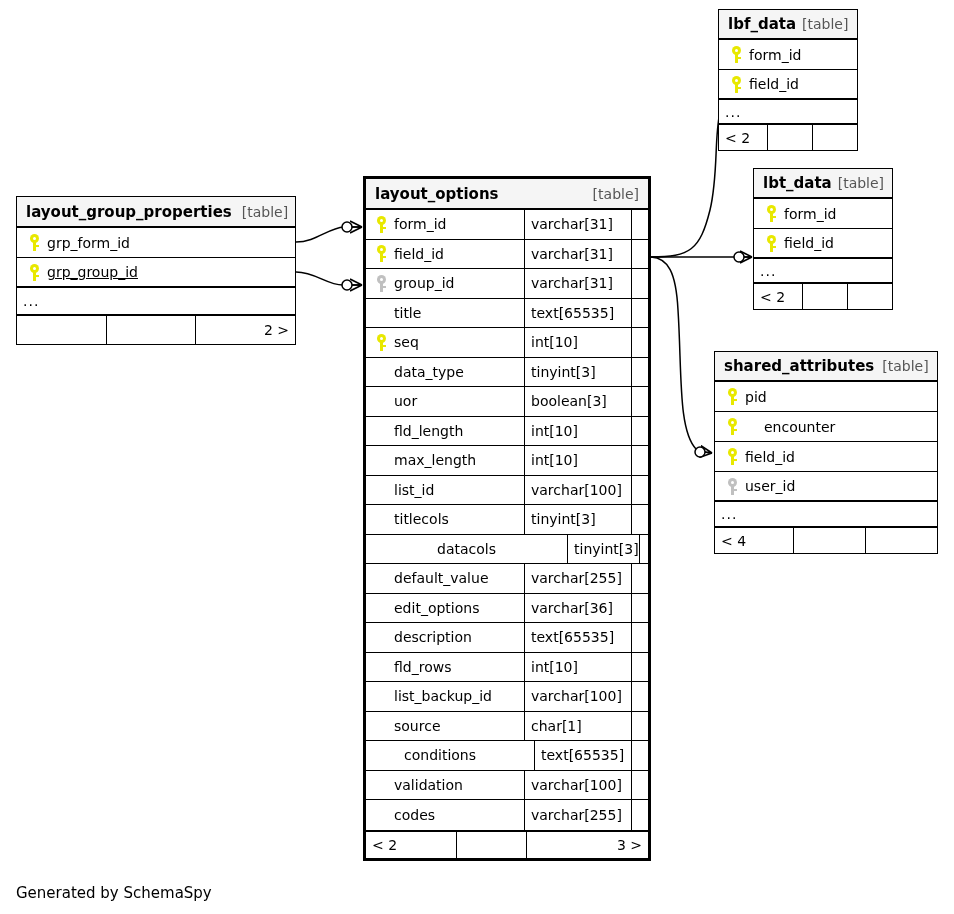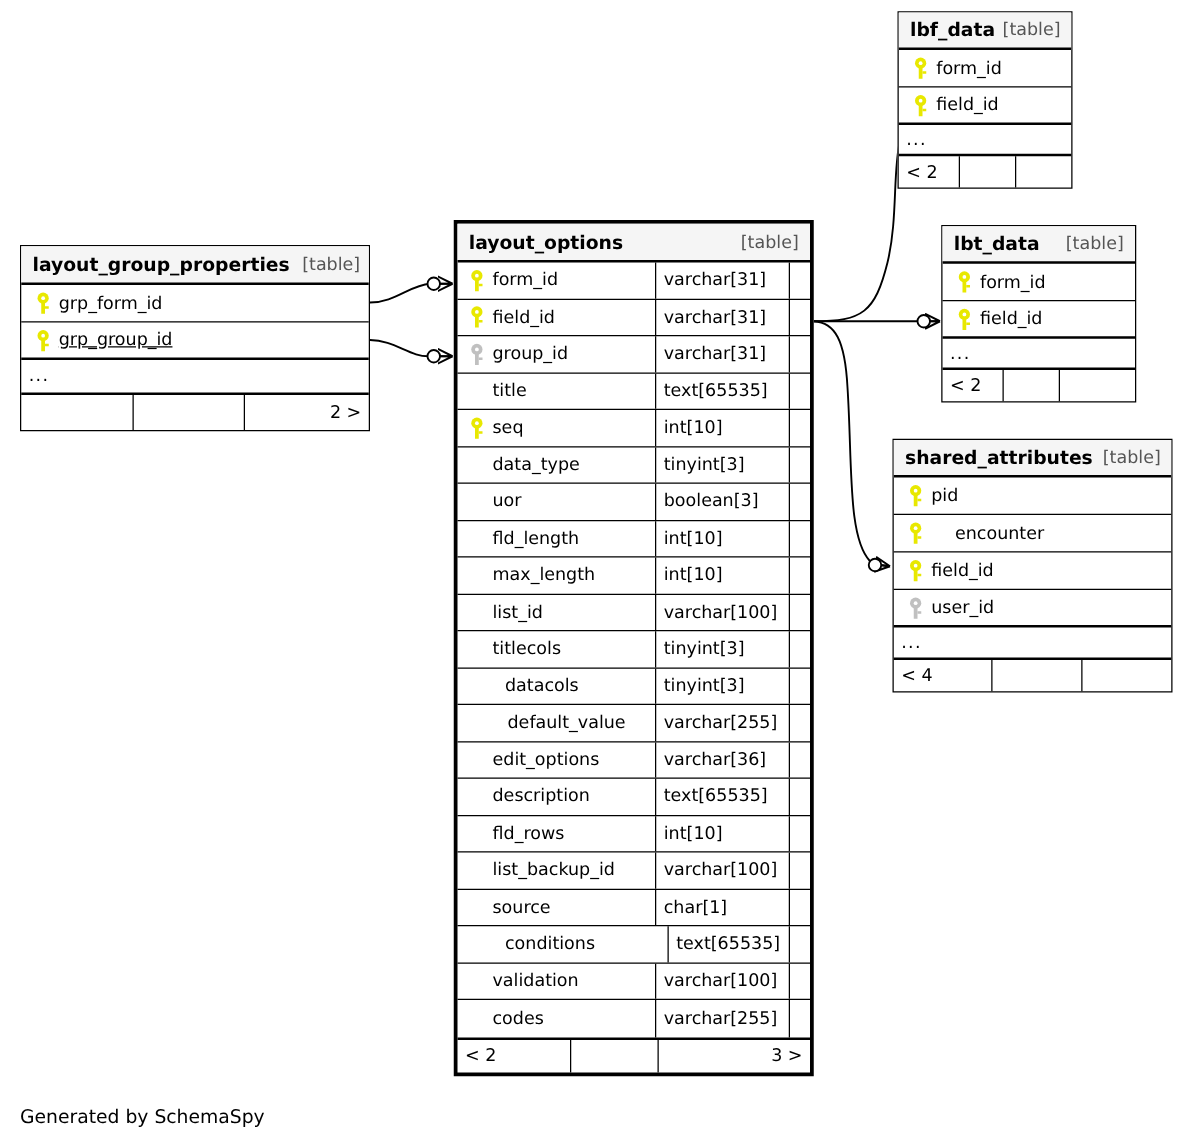--- a/index.html
+++ b/index.html
@@ -405,29 +405,29 @@
         </div>
         <div class="row">
           <div class="cell-name" style="flex: 0 0 158px; padding-left: 2px;">
             <span class="keyslot"></span>
             <span class="fieldname">titlecols</span>
           </div>
           <div class="cell-type" style="flex: 1 1 auto;">tinyint[3]</div>
           <div class="cell-spacer" style="flex: 0 0 17px;"></div>
         </div>
         <div class="row">
-          <div class="cell-name" style="flex: 0 0 158px; padding-left: 12px;">
+          <div class="cell-name" style="flex: 0 0 158px; padding-left: 2px; margin-left: 43px;">
             <span class="keyslot"></span>
             <span class="fieldname">datacols</span>
           </div>
           <div class="cell-type" style="flex: 1 1 auto;">tinyint[3]</div>
           <div class="cell-spacer" style="flex: 0 0 17px;"></div>
         </div>
         <div class="row">
-          <div class="cell-name" style="flex: 0 0 158px; padding-left: 14px;">
+          <div class="cell-name" style="flex: 0 0 158px; padding-left: 2px;">
             <span class="keyslot"></span>
             <span class="fieldname">default_value</span>
           </div>
           <div class="cell-type" style="flex: 1 1 auto;">varchar[255]</div>
           <div class="cell-spacer" style="flex: 0 0 17px;"></div>
         </div>
         <div class="row">
           <div class="cell-name" style="flex: 0 0 158px; padding-left: 2px;">
             <span class="keyslot"></span>
             <span class="fieldname">edit_options</span>
@@ -533,21 +533,21 @@
       </div>
       <div class="row-ellipsis" style="height:25px; border-bottom:2px solid #000;">...</div>
       <div class="row-footer" style="height:25px;">
         <div class="fcell left" style="flex:0 0 48px;">&lt; 2</div>
         <div class="fcell" style="flex:0 0 45px;"></div>
         <div class="fcell right" style="flex:1 1 auto;"></div>
       </div>
     </div>
   </div>
 
-  <div class="tbl" id="tbl-lbt" style="left:753px; top:180px; width:156px;">
+  <div class="tbl" id="tbl-lbt" style="left:753px; top:168px; width:140px;">
     <div class="tbl-head" style="height:30px;">
       <span class="tbl-name">lbt_data</span>
       <span class="tbl-tag" style="padding-left:6px;">[table]</span>
     </div>
     <div class="rows">
       <div class="row" style="height:30px;">
         <div class="cell-name" style="flex:1 1 auto; padding-left:4px;">
           <span class="keyslot">
             <span class="keyicon key-pk">
                 <span class="head"></span>

